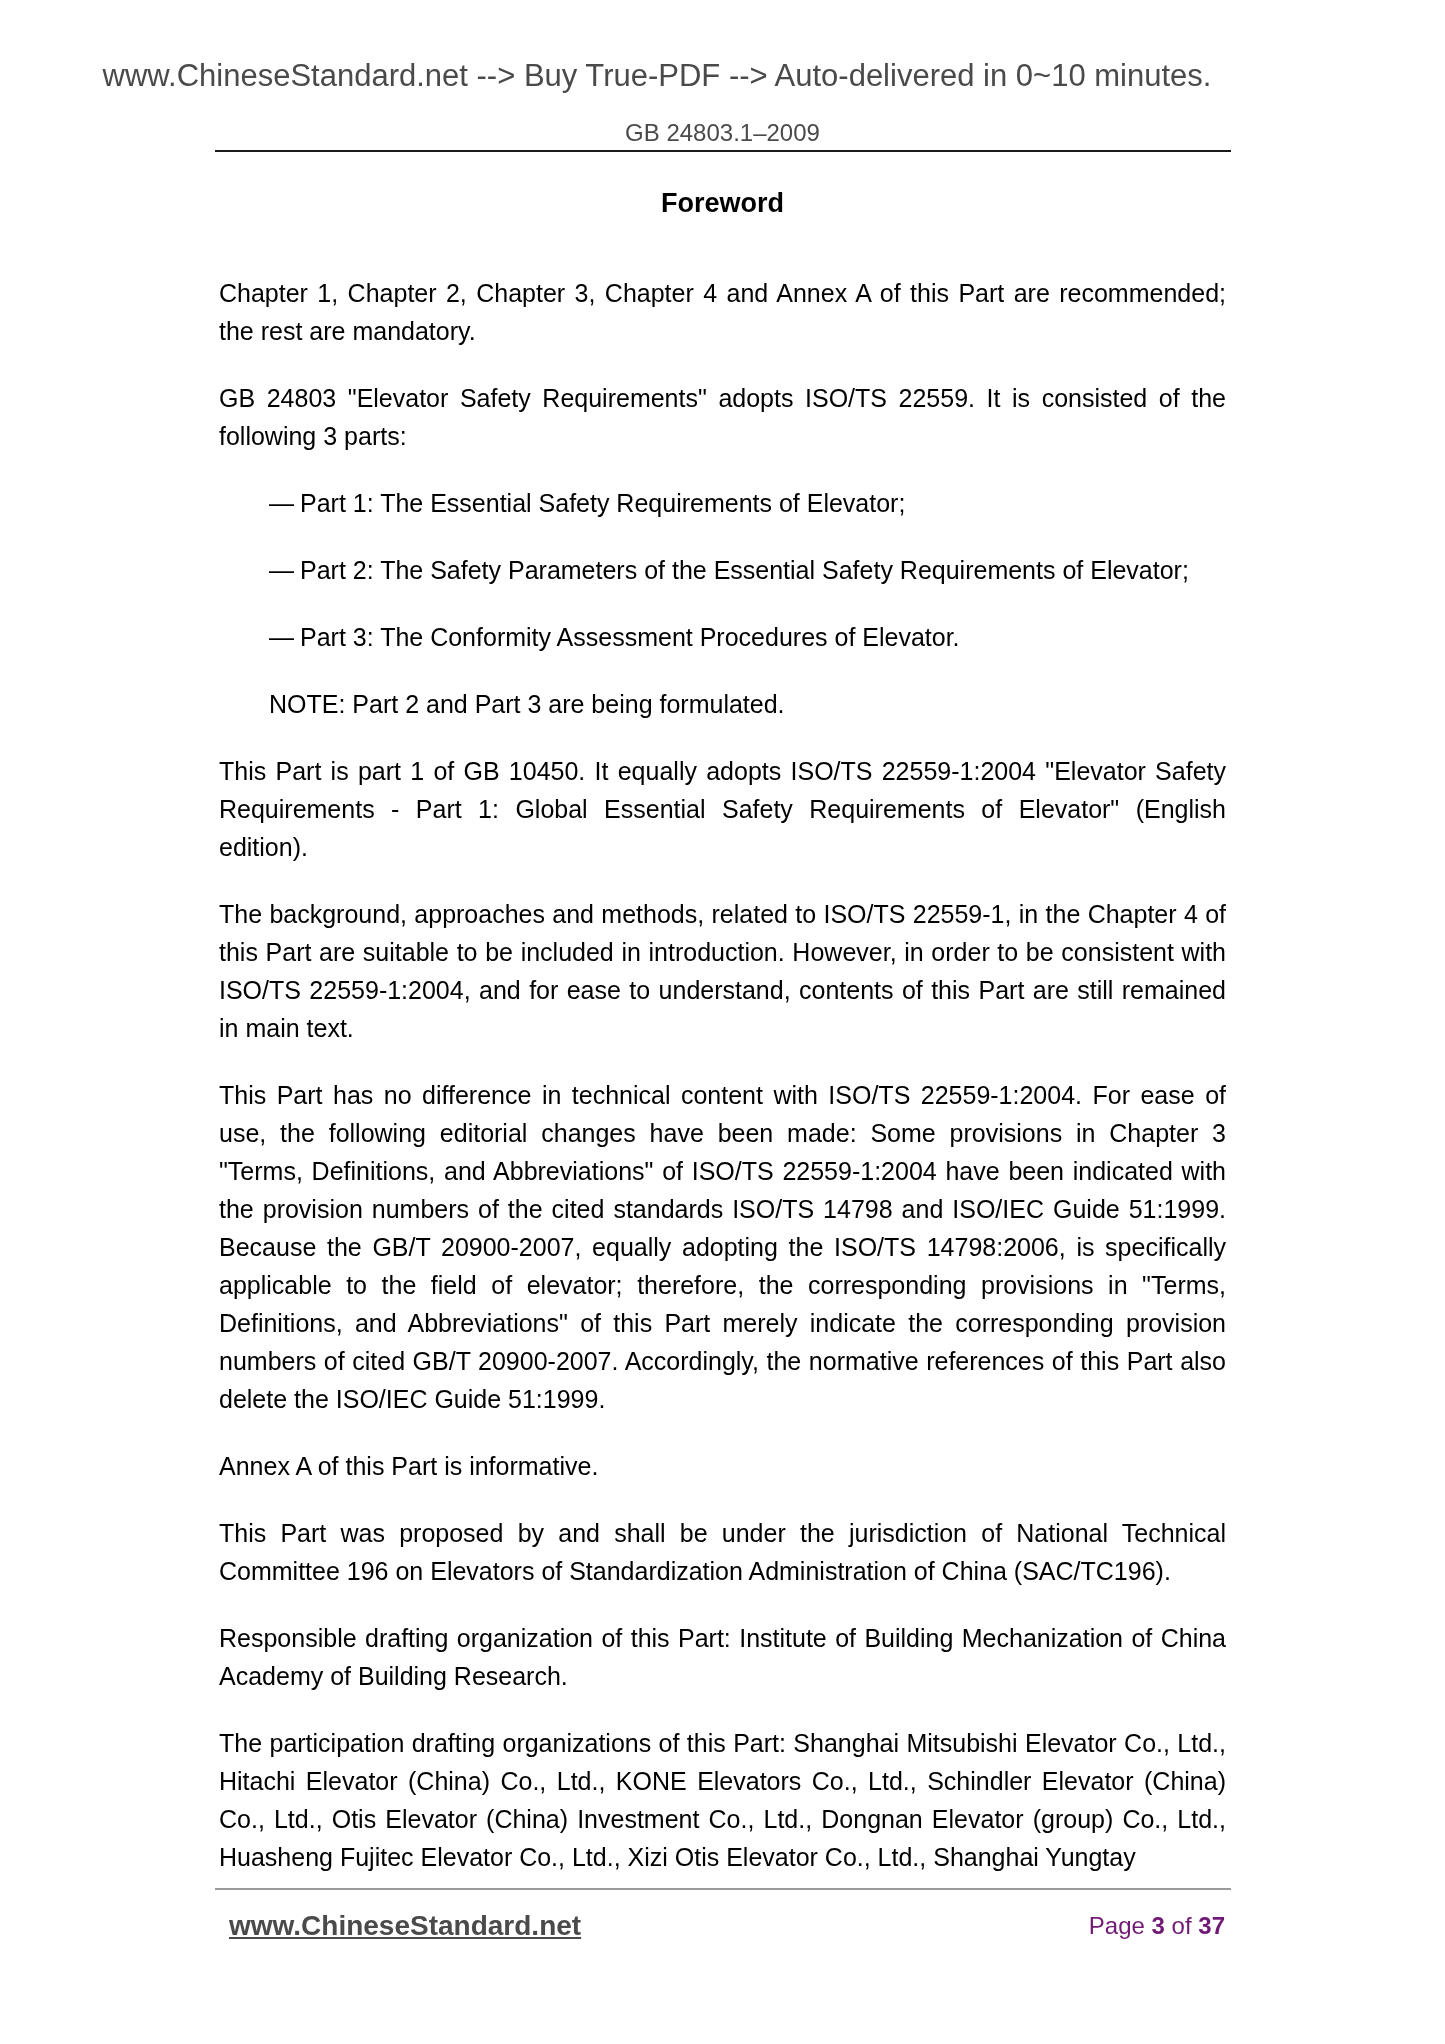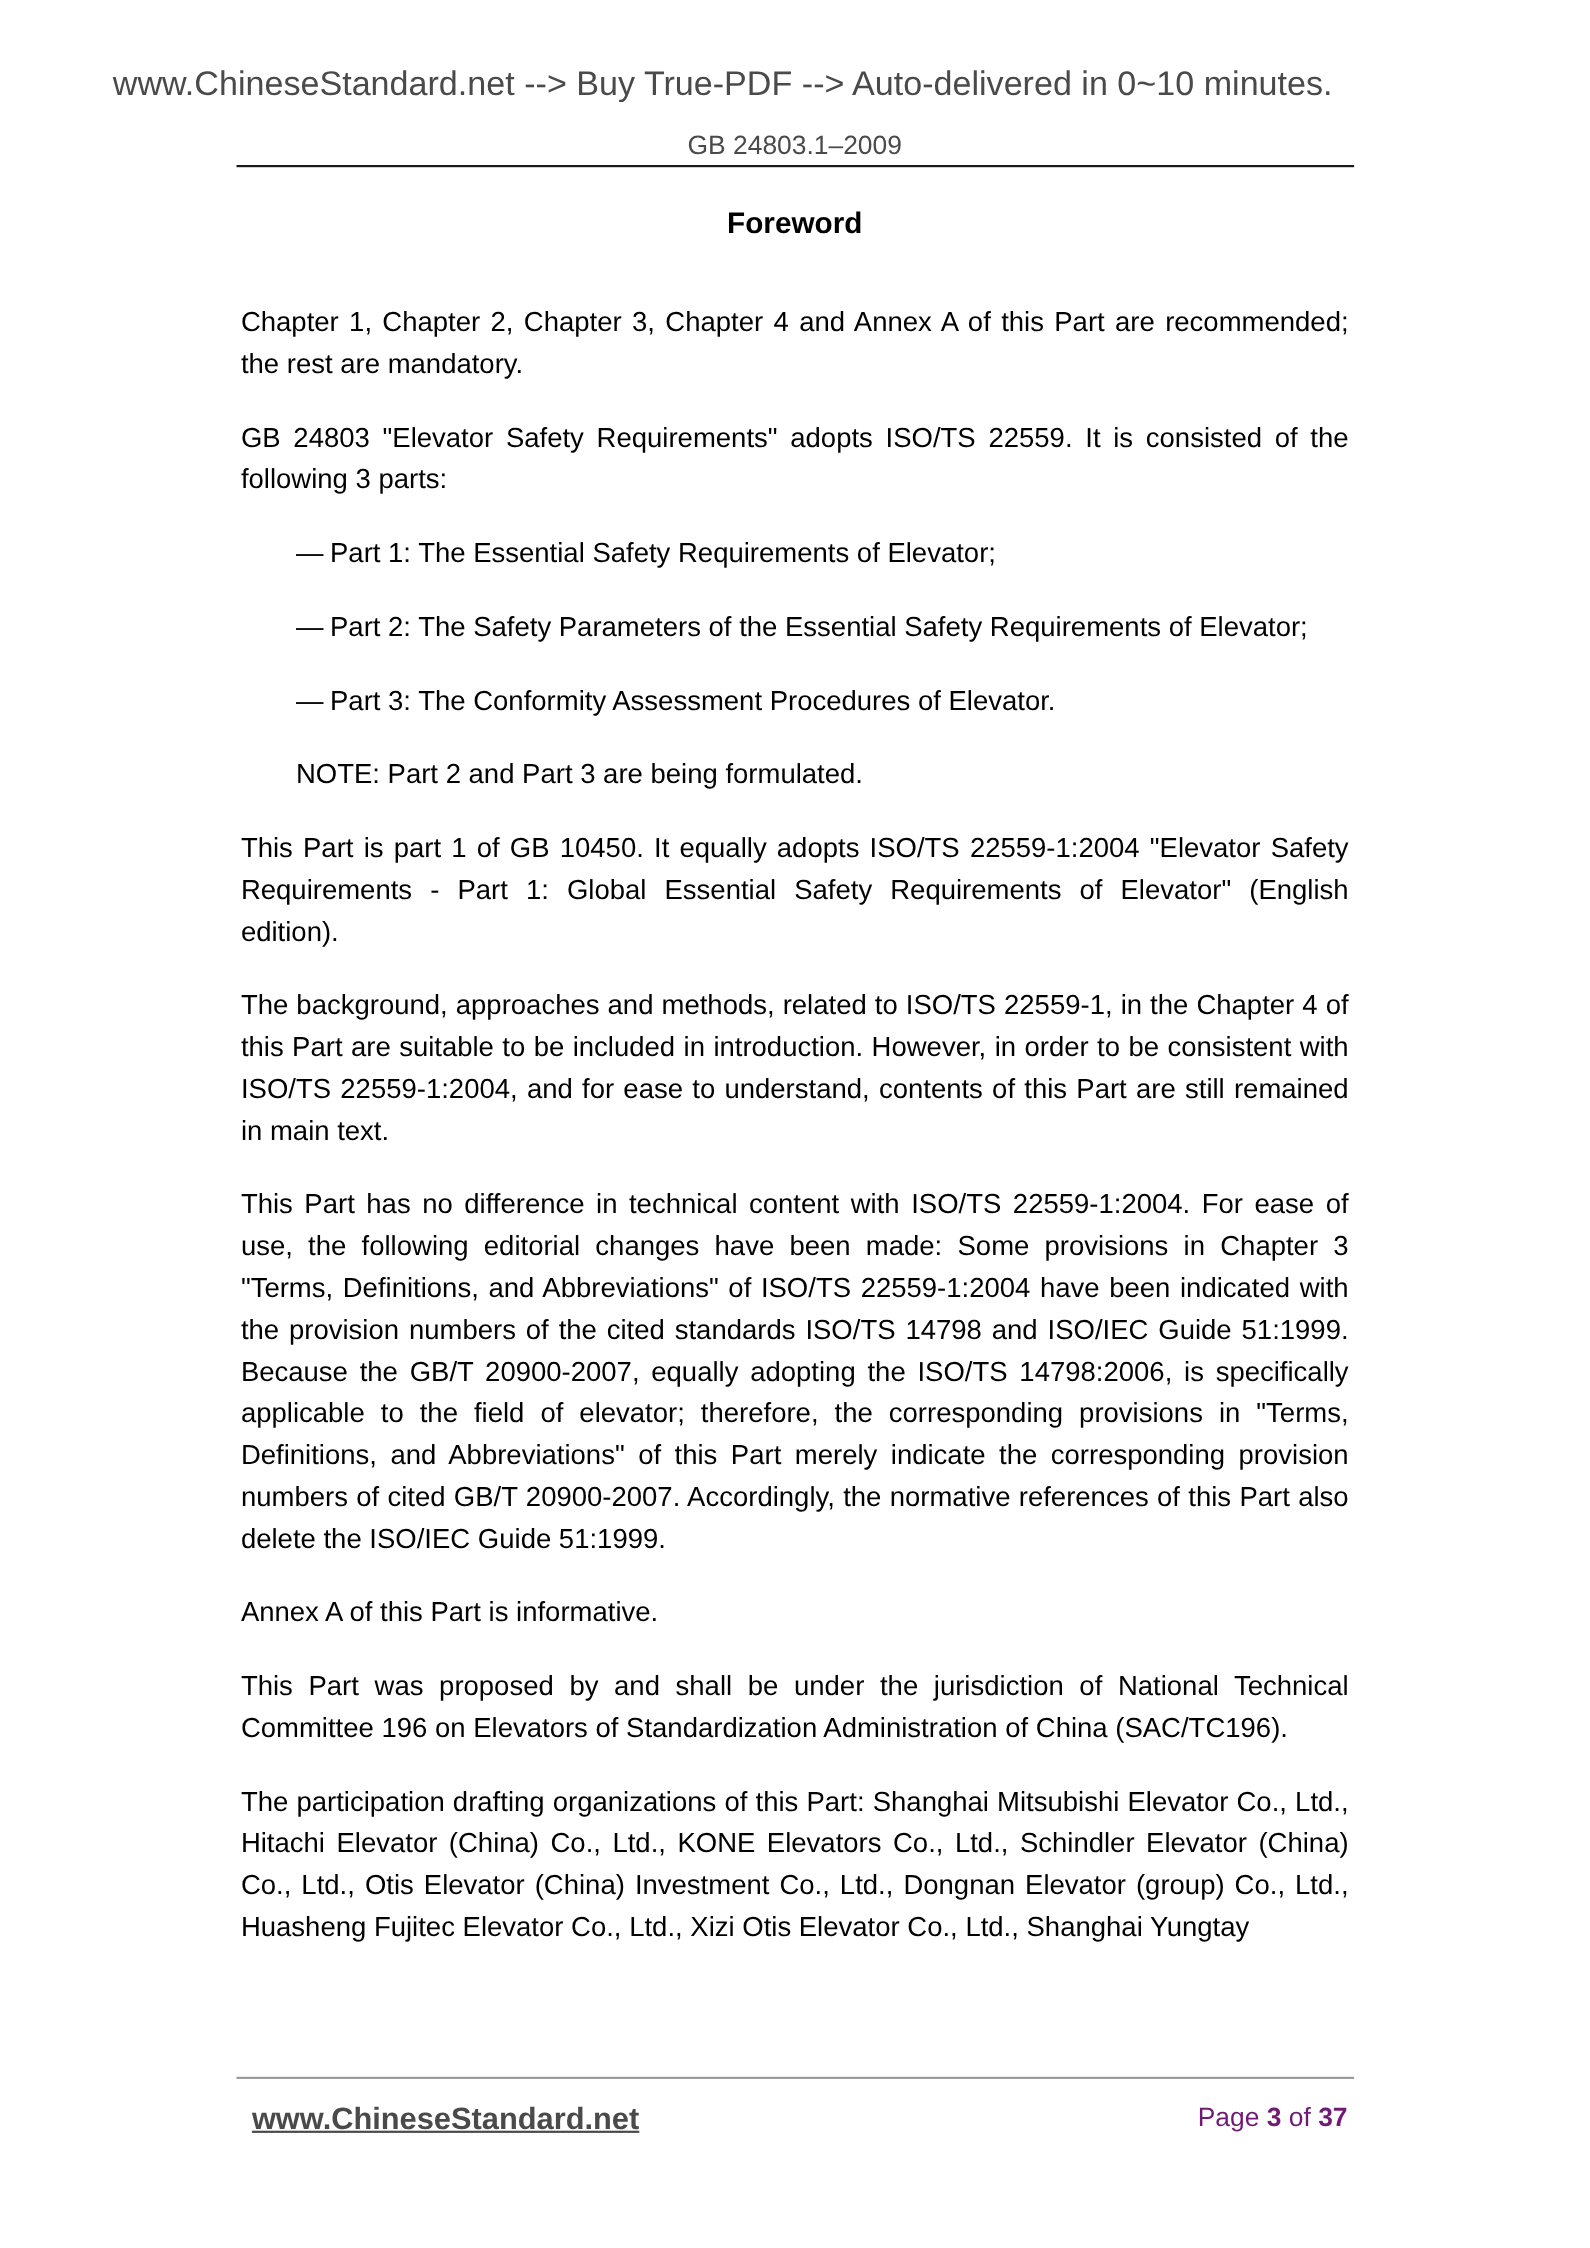--- a/index.html
+++ b/index.html
@@ -40,18 +40,19 @@
   <p>GB 24803 "Elevator Safety Requirements" adopts ISO/TS 22559. It is consisted of the following 3 parts:</p>
   <p class="indent"><span class="dash">—</span><span>Part 1: The Essential Safety Requirements of Elevator;</span></p>
   <p class="indent"><span class="dash">—</span><span>Part 2: The Safety Parameters of the Essential Safety Requirements of Elevator;</span></p>
   <p class="indent"><span class="dash">—</span><span>Part 3: The Conformity Assessment Procedures of Elevator.</span></p>
   <p class="indent">NOTE: Part 2 and Part 3 are being formulated.</p>
   <p>This Part is part 1 of GB 10450. It equally adopts ISO/TS 22559-1:2004 "Elevator Safety Requirements - Part 1: Global Essential Safety Requirements of Elevator" (English edition).</p>
   <p>The background, approaches and methods, related to ISO/TS 22559-1, in the Chapter 4 of this Part are suitable to be included in introduction. However, in order to be consistent with ISO/TS 22559-1:2004, and for ease to understand, contents of this Part are still remained in main text.</p>
   <p>This Part has no difference in technical content with ISO/TS 22559-1:2004. For ease of use, the following editorial changes have been made: Some provisions in Chapter 3 "Terms, Definitions, and Abbreviations" of ISO/TS 22559-1:2004 have been indicated with the provision numbers of the cited standards ISO/TS 14798 and ISO/IEC Guide 51:1999. Because the GB/T 20900-2007, equally adopting the ISO/TS 14798:2006, is specifically applicable to the field of elevator; therefore, the corresponding provisions in "Terms, Definitions, and Abbreviations" of this Part merely indicate the corresponding provision numbers of cited GB/T 20900-2007. Accordingly, the normative references of this Part also delete the ISO/IEC Guide 51:1999.</p>
   <p>Annex A of this Part is informative.</p>
   <p>This Part was proposed by and shall be under the jurisdiction of National Technical Committee 196 on Elevators of Standardization Administration of China (SAC/TC196).</p>
+  <p>Responsible drafting organization of this Part: Institute of Building Mechanization of China Academy of Building Research.</p>
   <p>The participation drafting organizations of this Part: Shanghai Mitsubishi Elevator Co., Ltd., Hitachi Elevator (China) Co., Ltd., KONE Elevators Co., Ltd., Schindler Elevator (China) Co., Ltd., Otis Elevator (China) Investment Co., Ltd., Dongnan Elevator (group) Co., Ltd., Huasheng Fujitec Elevator Co., Ltd., Xizi Otis Elevator Co., Ltd., Shanghai Yungtay</p>
 </div>
 
 <div class="bottom-rule"></div>
 <a class="footer-link">www.ChineseStandard.net</a>
 <div class="footer-page"><span>Page </span><b>3</b><span> of </span><b>37</b></div>
 
 </body></html>

